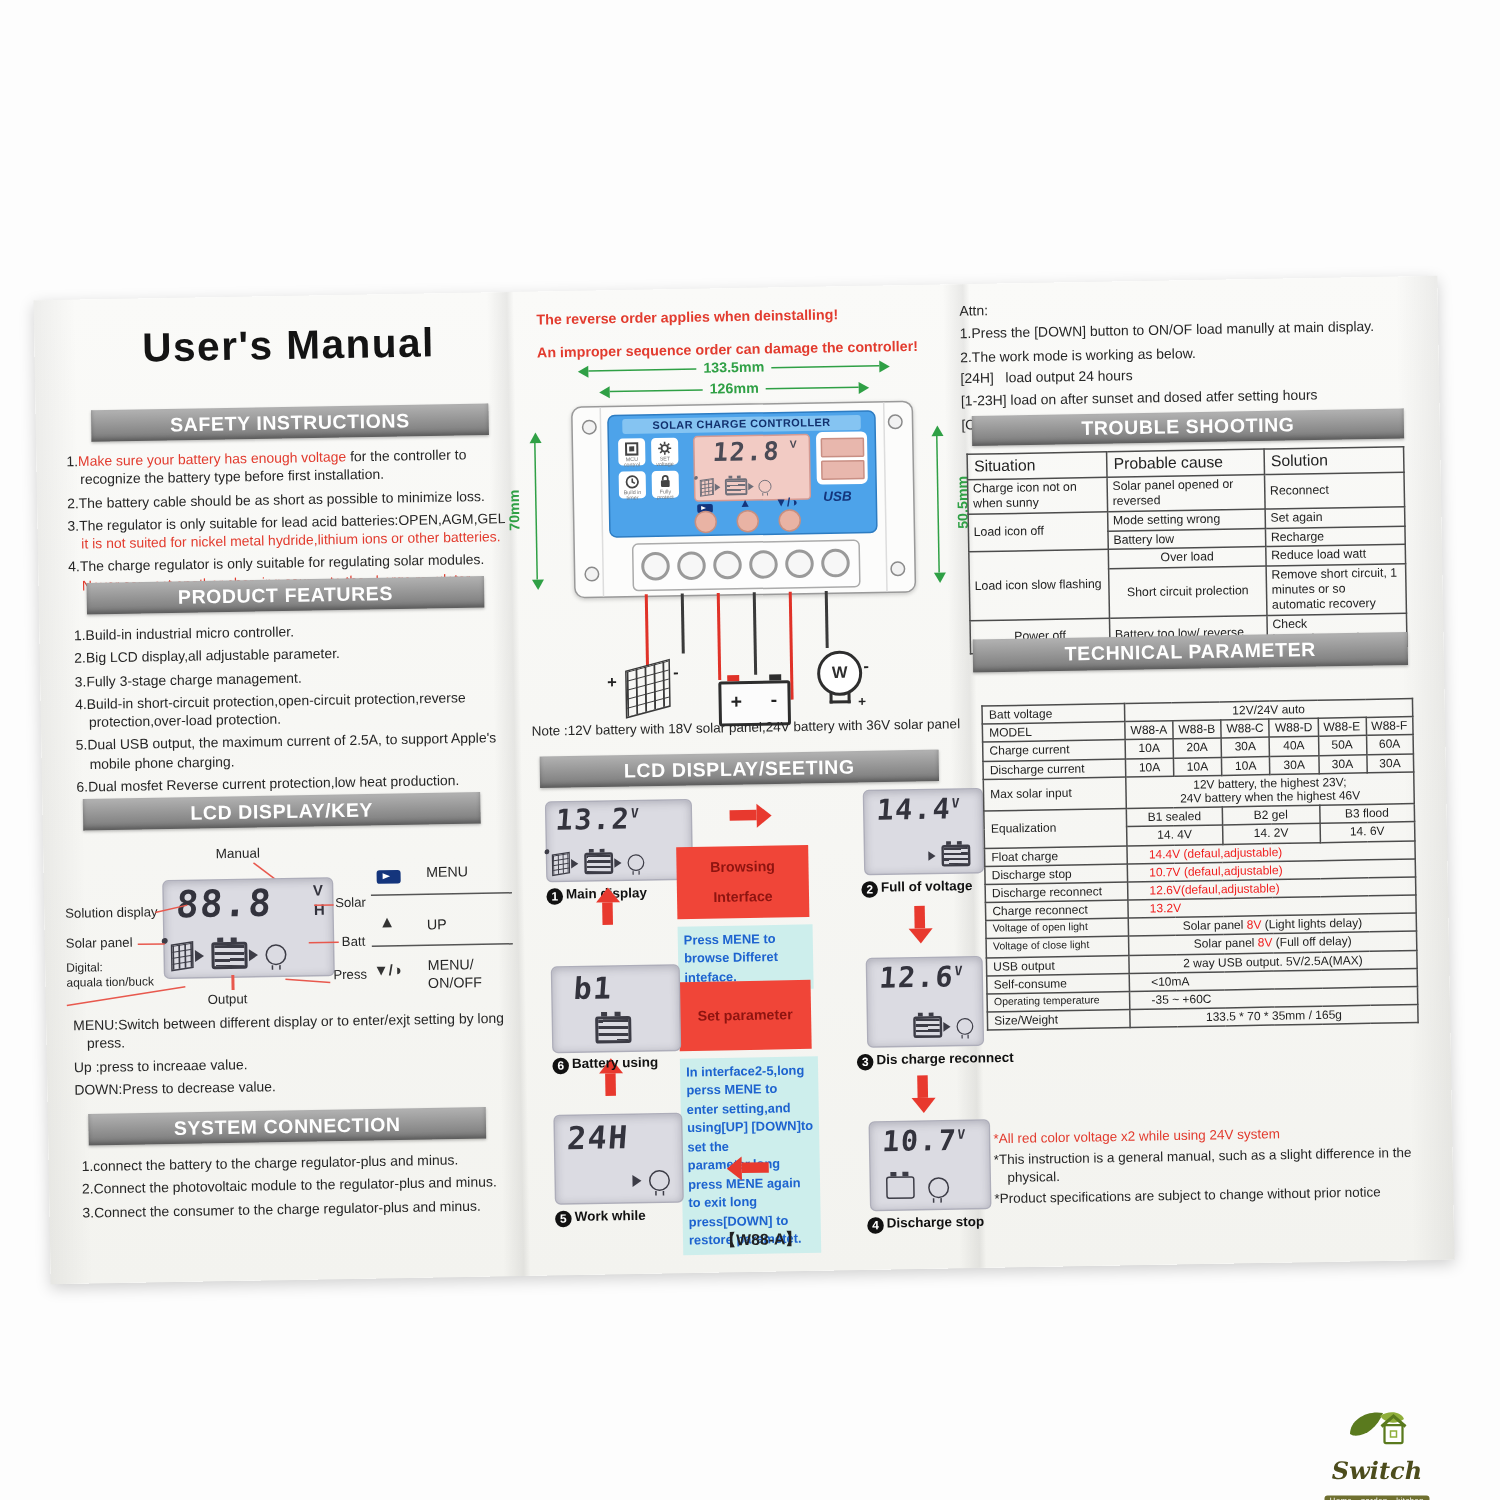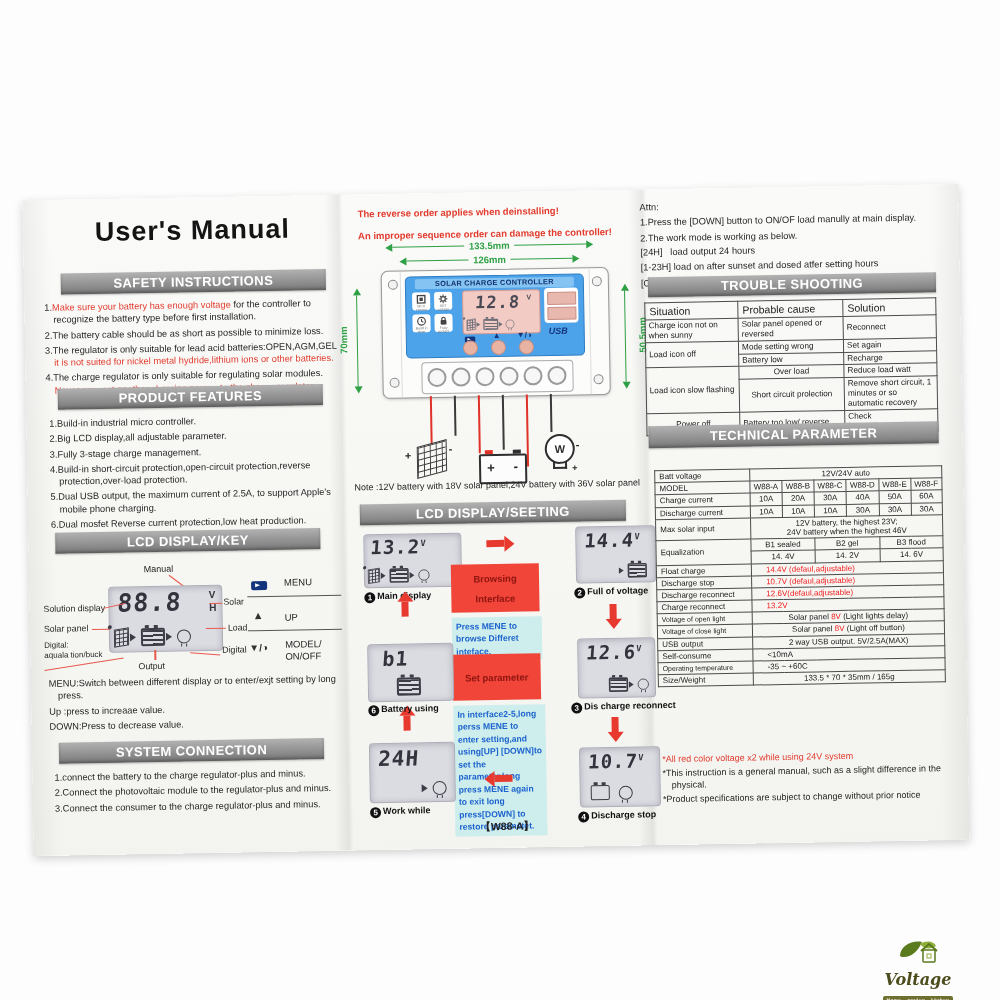--- a/index.html
+++ b/index.html
@@ -145,34 +145,34 @@
   <div class="rline" style="left:62px;top:430px;width:18px"></div>
   <div class="txt" style="left:14px;top:441px;font-size:8px;line-height:1.2">
     <span>Digital:</span><br><span>aquala tion/buck</span>
   </div>
   <div class="rline" style="left:14px;top:470px;width:80px;transform:rotate(-8deg)"></div>
   <div class="txt" style="left:108px;top:463px;font-size:8.8px">Output</div>
   <div class="rline" style="left:124px;top:452px;width:1.5px;height:10px"></div>
 
   <div class="txt" style="left:194px;top:400px;font-size:8.8px">Solar</div>
   <div class="rline" style="left:180px;top:406px;width:13px"></div>
-  <div class="txt" style="left:198px;top:426px;font-size:8.8px">Load</div>
+  <div class="txt" style="left:198px;top:426px;font-size:8.8px">Batt</div>
   <div class="rline" style="left:176px;top:431px;width:20px"></div>
-  <div class="txt" style="left:192px;top:448px;font-size:8.8px">Digital</div>
+  <div class="txt" style="left:192px;top:448px;font-size:8.8px">Press</div>
   <div class="rline" style="left:160px;top:455px;width:30px;transform:rotate(5deg)"></div>
 
   <div class="abs" style="left:222px;top:380px"><span class="menukey"></span></div>
   <div class="txt" style="left:255px;top:381px;font-size:9.5px">MENU</div>
   <div class="keyrow-line" style="left:218px;top:400px;width:94px"></div>
   <div class="abs" style="left:223px;top:413px;font-size:11px;color:#333">▲</div>
   <div class="txt" style="left:255px;top:416px;font-size:9.5px">UP</div>
   <div class="keyrow-line" style="left:218px;top:434px;width:94px"></div>
   <div class="abs" style="left:219px;top:446px;font-size:10px;color:#333;font-weight:bold">▼/◑</div>
   <div class="txt" style="left:255px;top:443px;font-size:9.5px;line-height:1.25">
-    <span>MODEL/</span><br><span>ON/OFF</span>
+    <span>MENU/</span><br><span>ON/OFF</span>
   </div>
 
   <div class="txt" style="left:18px;top:478px;width:300px">
       <div class="li">MENU:Switch between different display or to enter/exjt setting by long press.</div>
       <div class="li">Up    :press to increaae value.</div>
       <div class="li">DOWN:Press to decrease value.</div>
     </div>
 
   <div class="secbar" style="left:27px;top:543px;width:265px">SYSTEM CONNECTION</div>
   <div class="txt" style="left:22px;top:572px;width:300px">
@@ -488,21 +488,21 @@
     <tr>
       <td class="lbl">Charge reconnect</td>
       <td colspan="6" style="text-align:left;padding-left:14px"><span class="rv">13.2V</span></td>
     </tr>
     <tr>
       <td class="lbl sm">Voltage of open light</td>
       <td colspan="6"><span>Solar panel </span><span class="rv">8V</span><span> (Light lights delay)</span></td>
     </tr>
     <tr>
       <td class="lbl sm">Voltage of close light</td>
-      <td colspan="6"><span>Solar panel </span><span class="rv">8V</span><span> (Light off button)</span></td>
+      <td colspan="6"><span>Solar panel </span><span class="rv">8V</span><span> (Full off delay)</span></td>
     </tr>
     <tr>
       <td class="lbl">USB output</td>
       <td colspan="6">2 way USB output.  5V/2.5A(MAX)</td>
     </tr>
     <tr>
       <td class="lbl">Self-consume</td>
       <td colspan="6" style="text-align:left;padding-left:14px">&lt;10mA</td>
     </tr>
     <tr>
@@ -524,15 +524,15 @@
 </div>
 
 <div class="logo">
   <svg width="44" height="30" viewBox="0 0 44 30">
     <path d="M4 18 C4 8 16 2 26 4 C22 14 14 20 6 19 Z" fill="#5a7a1e"></path>
     <path d="M24 6 C30 2 38 3 40 8 C34 12 28 11 24 6 Z" fill="#8fae3a"></path>
     <rect x="27" y="12" width="12" height="12" rx="1" fill="#fff" stroke="#5a7a1e" stroke-width="1.5"></rect>
     <path d="M25 13 L33 6 L41 13" fill="none" stroke="#5a7a1e" stroke-width="2"></path>
     <rect x="31" y="16" width="4" height="4" fill="none" stroke="#8fae3a" stroke-width="1"></rect>
   </svg>
-  <div class="logoname">Voltage</div>
+  <div class="logoname">Switch</div>
   <div class="logotag">Home - garden - kitchen</div>
 </div>
 
 </body></html>

